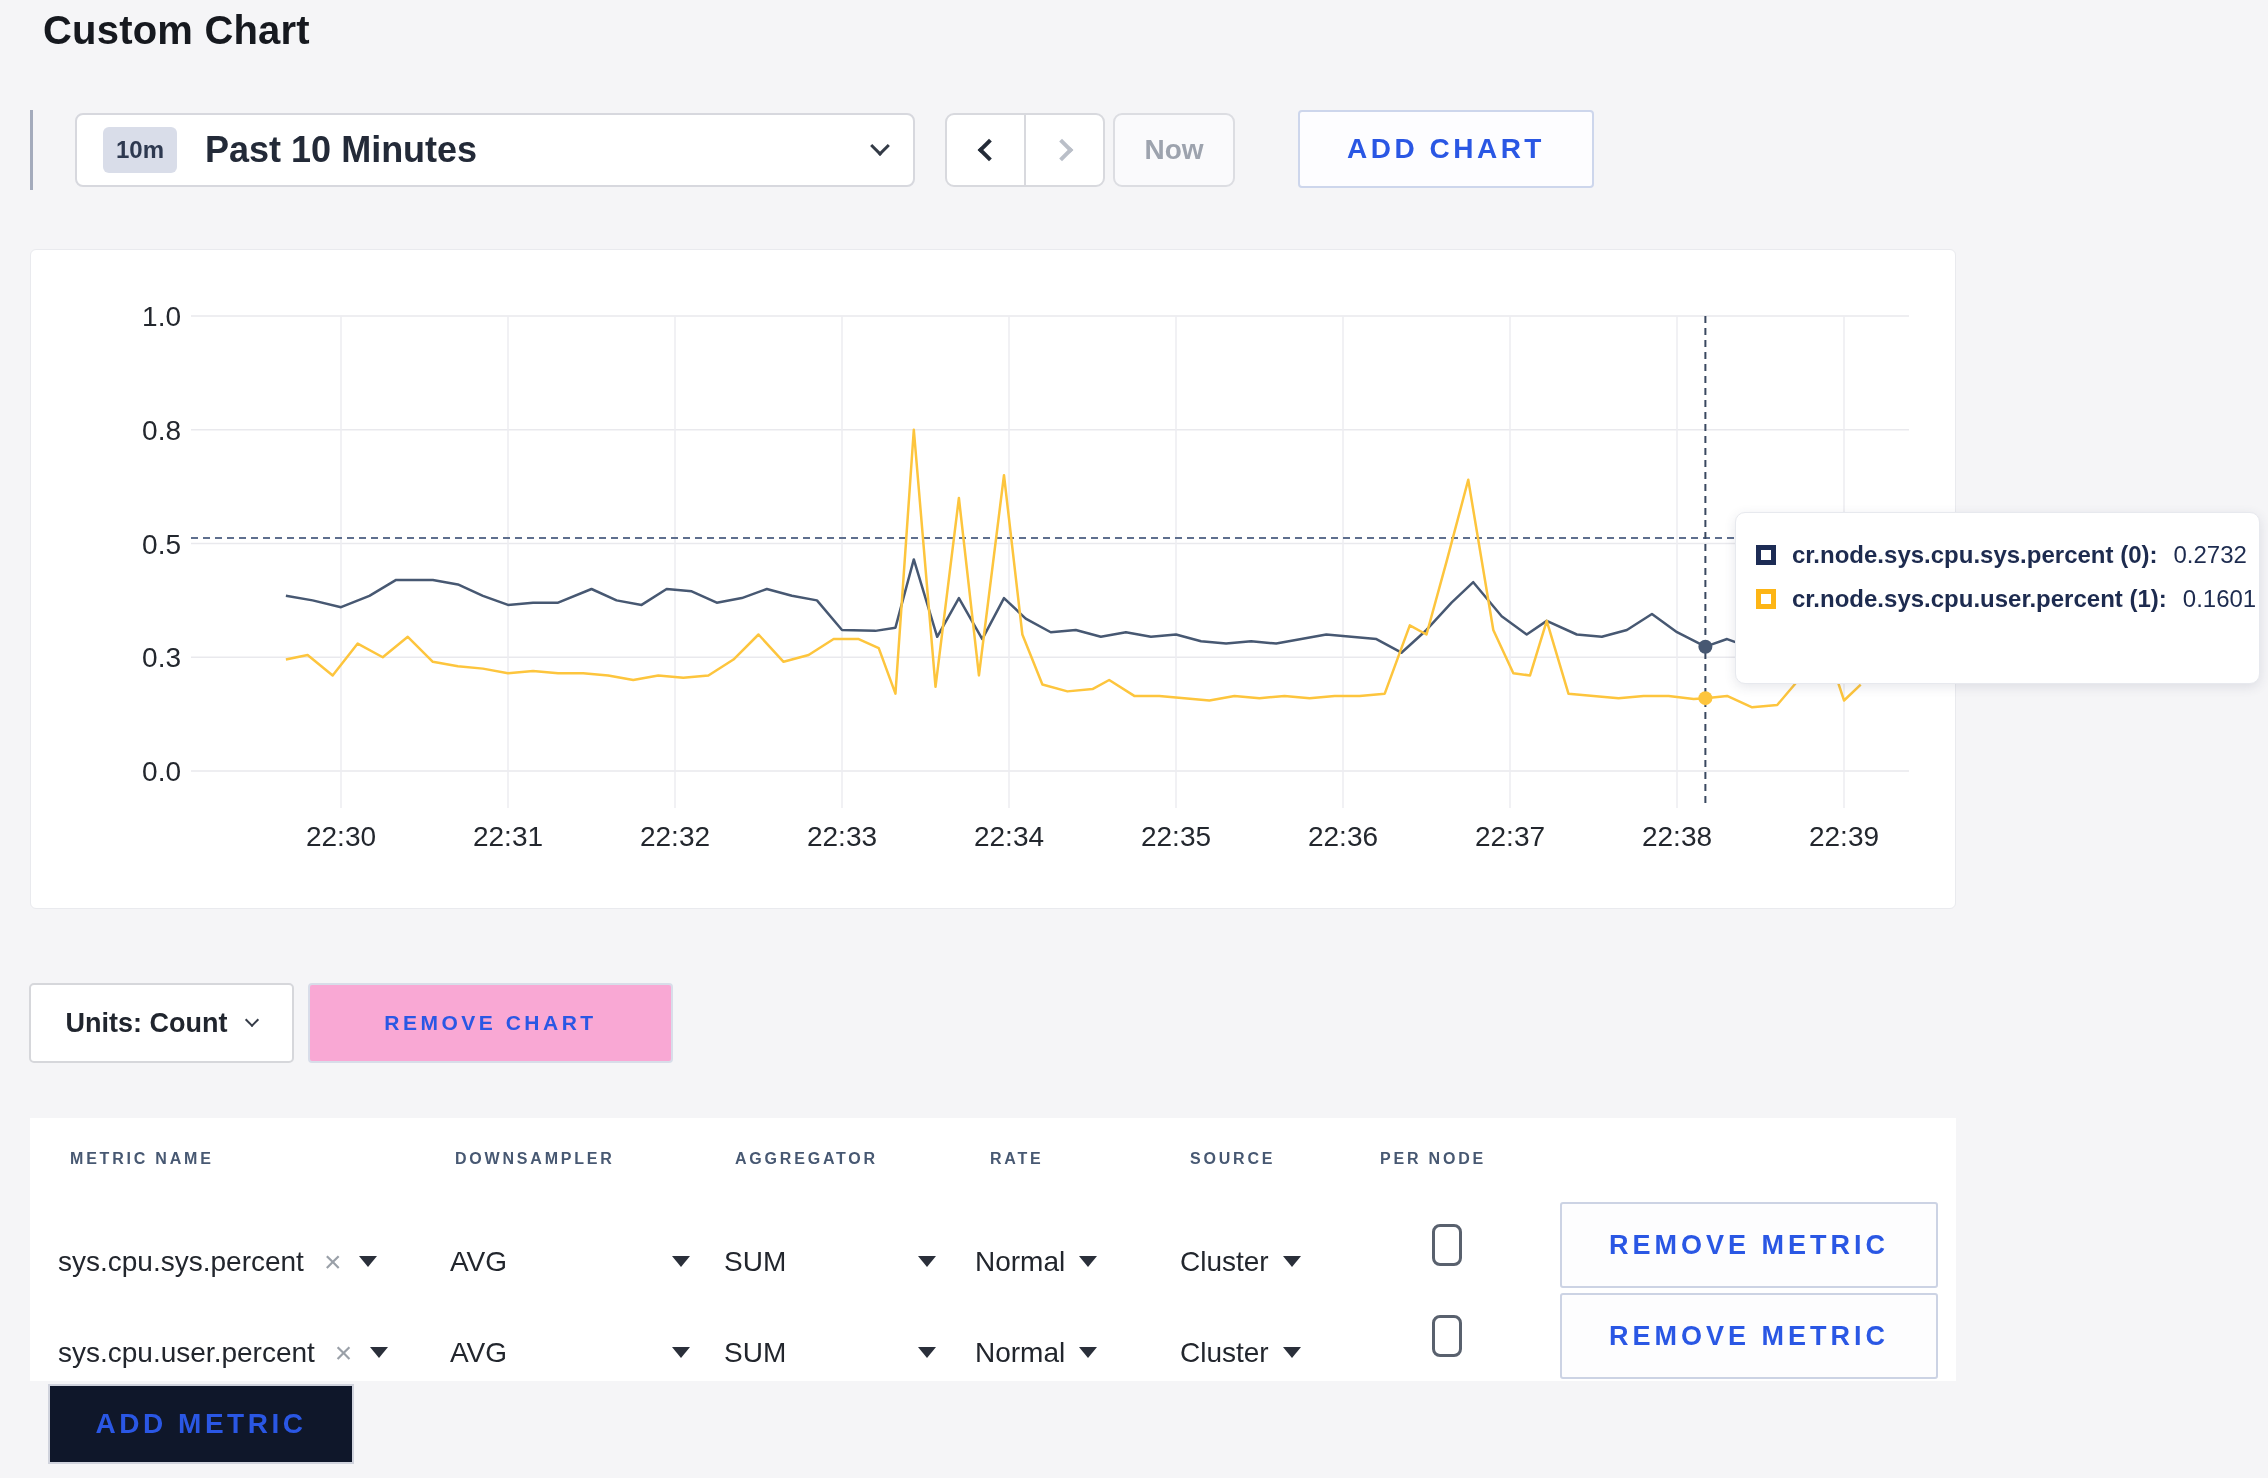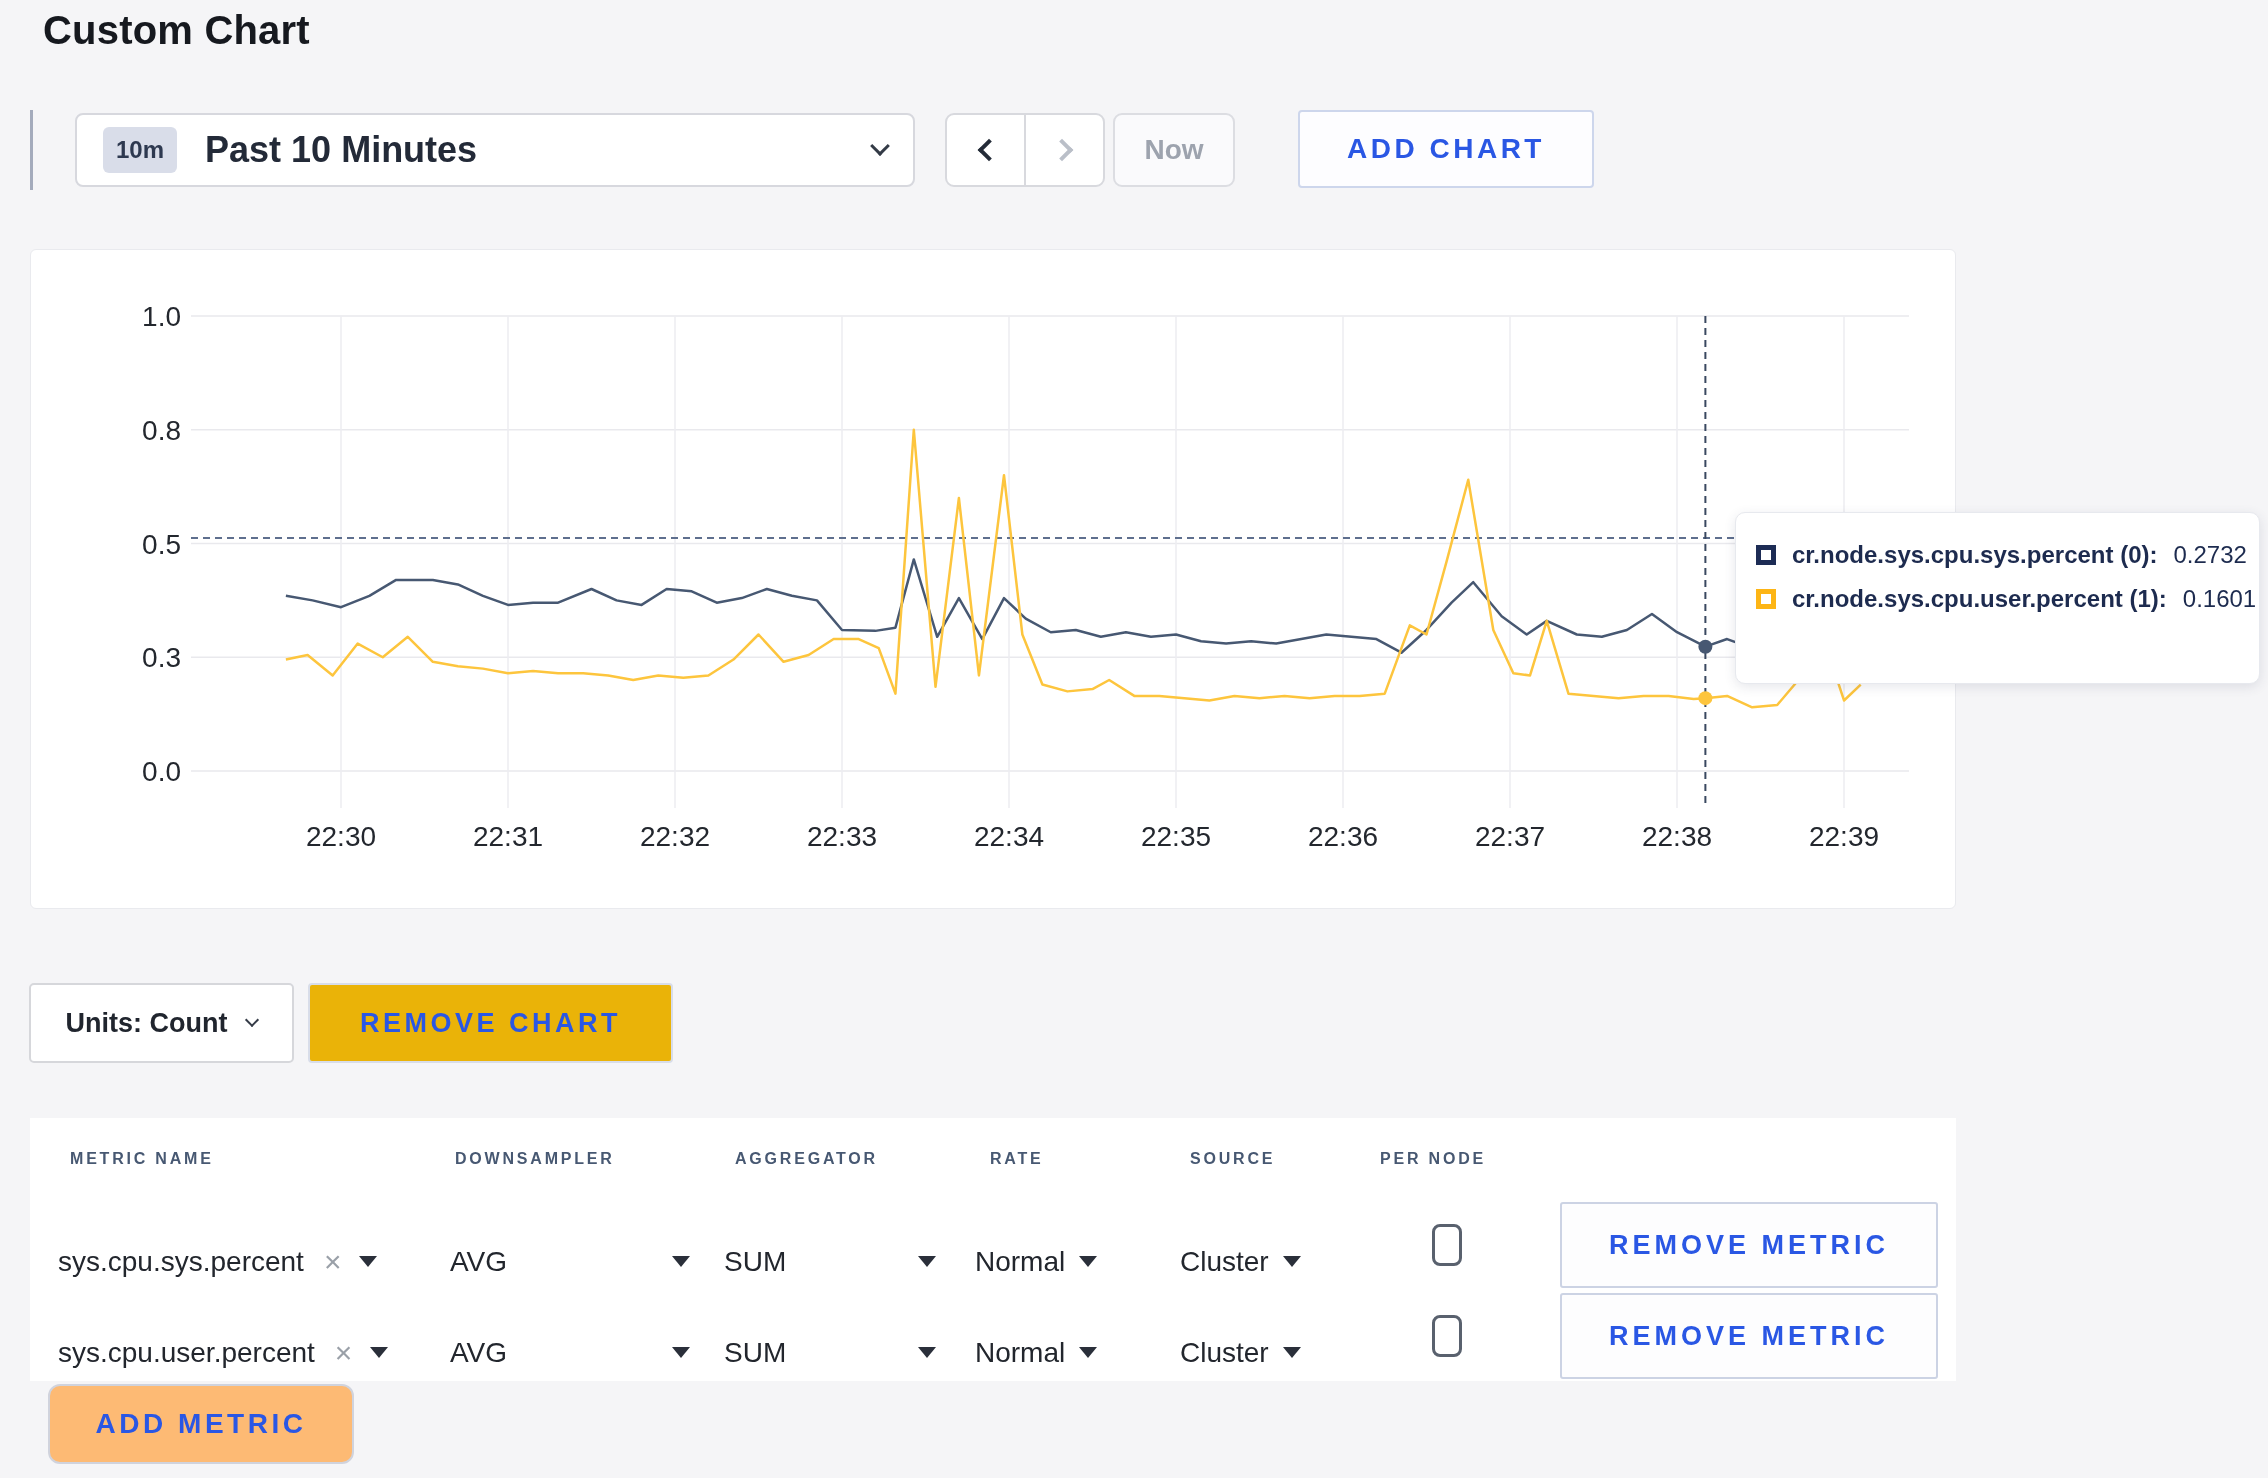--- a/index.html
+++ b/index.html
@@ -61,22 +61,22 @@
   .swatch.navy   { border:5px solid #1d2c55; }
   .swatch.yellow { border:5px solid #fdb515; }
   .tt-name { font-weight:700; color:#1d2b4f; font-size:24px; margin-right:16px; white-space:nowrap; }
   .tt-val  { color:#1d2b4f; font-size:24px; }
 
   
   .units-btn { position:absolute; left:29px; top:983px; width:265px; height:80px;
                background:#fff; border:2px solid #d6d7db; border-radius:5px;
                display:flex; align-items:center; justify-content:center;
                font-size:27px; font-weight:700; color:#20252e; cursor:pointer; }
-  .remove-chart-btn { position:absolute; left:308px; top:983px; width:365px; height:80px; font-size:27px;
-                      background:#eab308; border-color:#d8dde9; }
+  .remove-chart-btn { position:absolute; left:308px; top:983px; width:365px; height:80px; font-size:21px;
+                      background:#f9a8d4; border-color:#d8dde9; }
 
   
   .metrics-card { position:absolute; left:30px; top:1118px; width:1926px; height:263px; background:#fff; }
   .th { position:absolute; top:32px; font-size:16px; font-weight:700; letter-spacing:2.8px;
         color:#475872; white-space:nowrap; }
   .mrow { position:absolute; left:0; width:1926px; height:91px; }
   .mrow.r1 { top:82px; }
   .mrow.r2 { top:173px; }
   .cell { position:absolute; top:16px; height:91px; display:flex; align-items:center;
           font-size:28px; color:#22262d; white-space:nowrap; }
@@ -88,21 +88,21 @@
   .cell.agg { left:694px; width:212px; justify-content:space-between; cursor:pointer; }
   .cell.rate { left:945px; cursor:pointer; }
   .cell.src  { left:1150px; cursor:pointer; }
   .cell.rate .caret, .cell.src .caret { margin-left:14px; }
   .checkbox { position:absolute; left:1402px; top:24px; width:30px; height:42px;
               border:3px solid #59616e; border-radius:8px; background:#fff; cursor:pointer; }
   .remove-metric-btn { position:absolute; left:1530px; top:2px; width:378px; height:86px;
                        font-size:27px; letter-spacing:4px; background:#fdfdfe; border-color:#ccd3e4;
                        border-radius:3px; }
   .add-metric-btn { position:absolute; left:48px; top:1384px; width:306px; height:80px;
-                    font-size:28px; border-radius:12px; border-color:#d0d3dd; background:#fdba74; }
+                    font-size:28px; border-radius:0; border-color:#d0d3dd; background:#0f172a; }
 </style>
 </head>
 <body>
 
 <div id="app">
 
   <h1 class="page-title">Custom Chart</h1>
 
   <div class="range-tick"></div>
 

